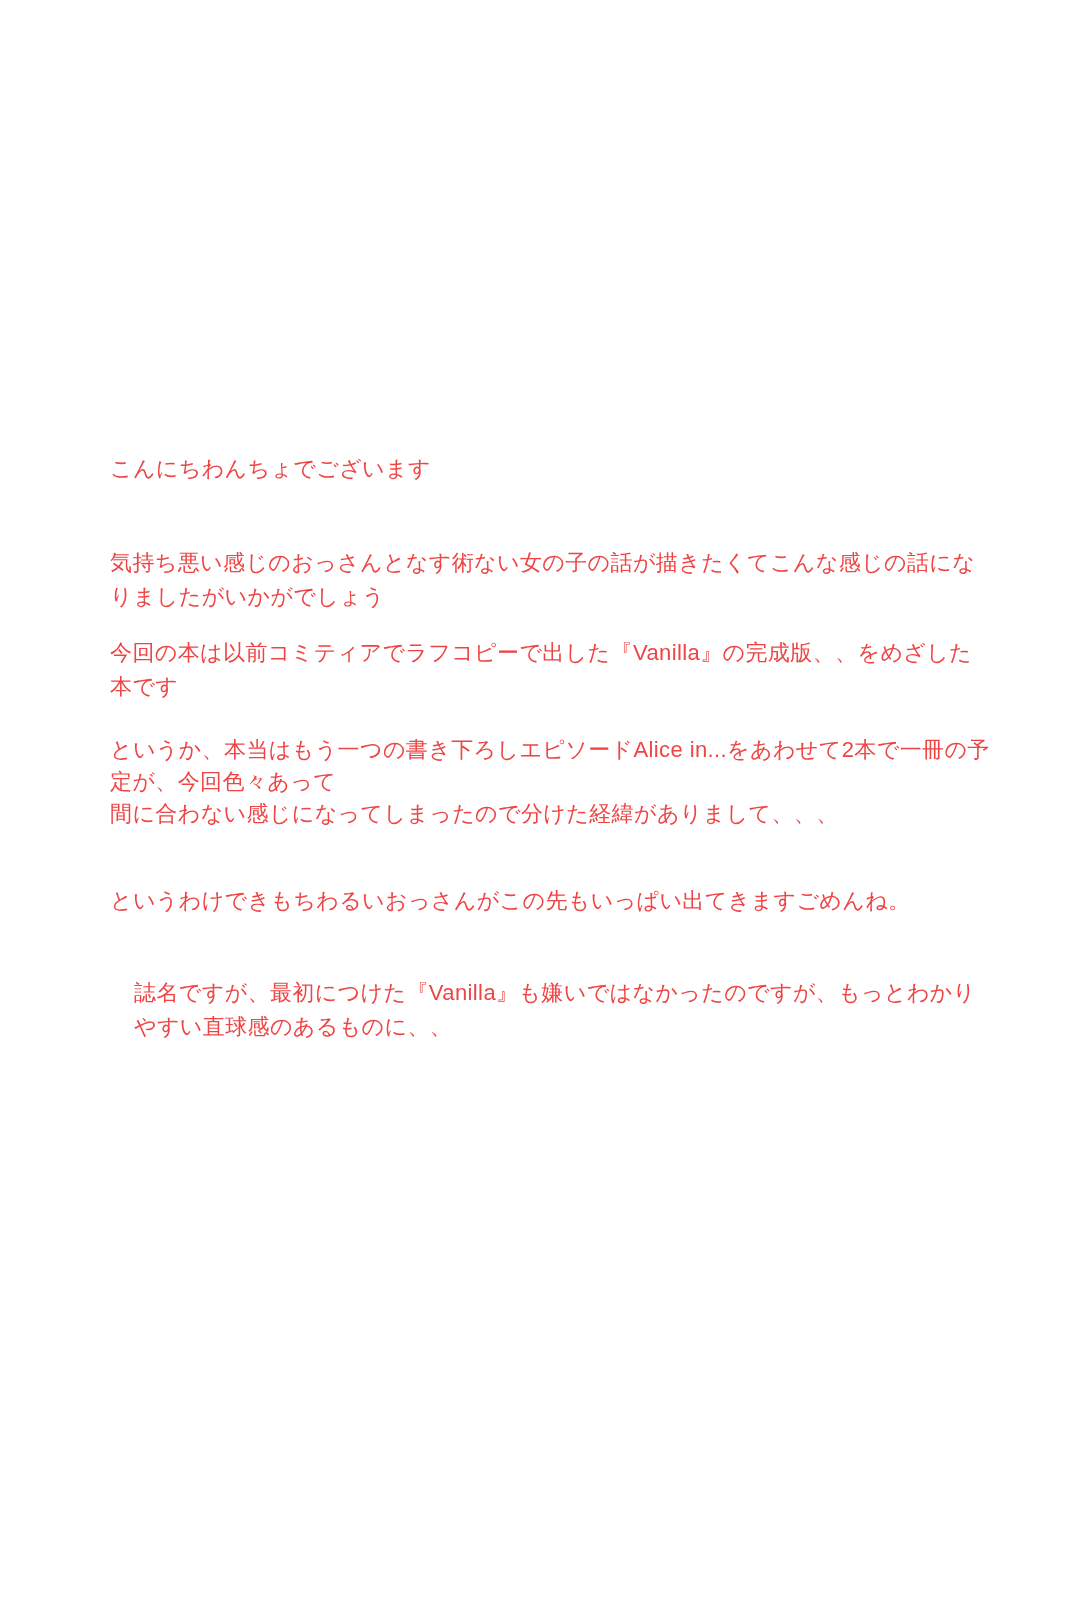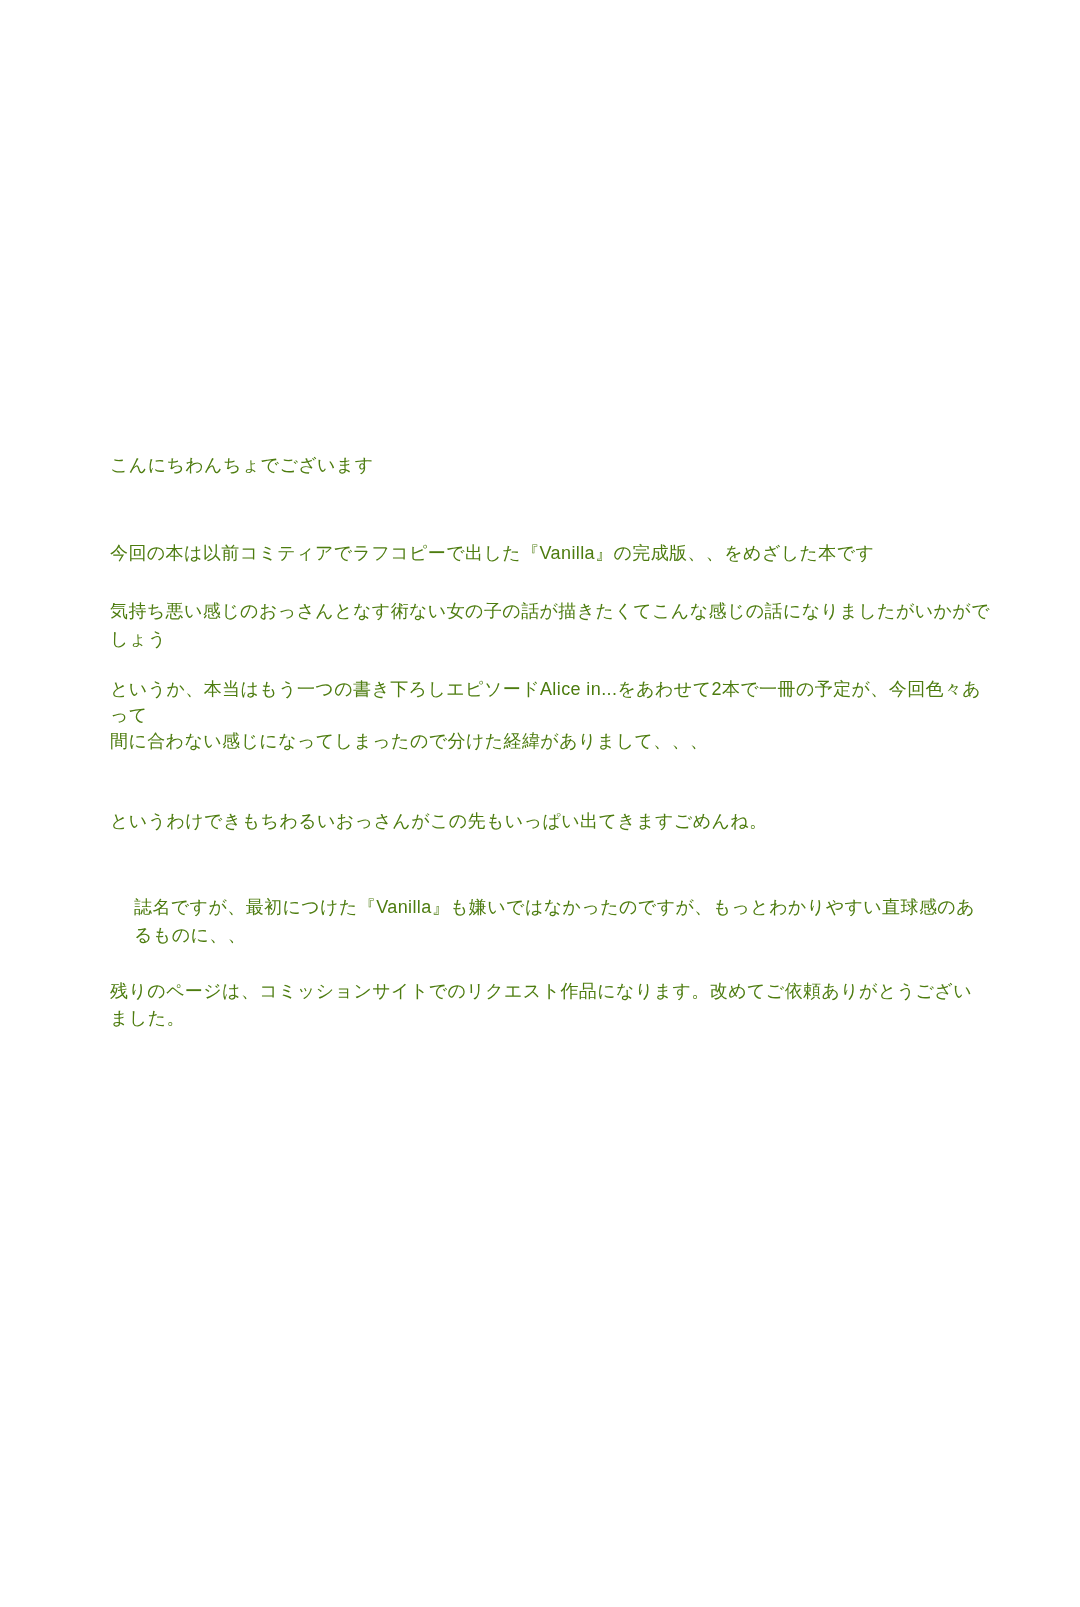--- a/index.html
+++ b/index.html
@@ -20,43 +20,42 @@
     inset: 0;
     background: #ffffff;
   }
   .afterword {
     position: absolute;
     left: 110px;
     top: 452px;
     width: 880px;
   }
   .para {
-    font-size: 18px;
+    font-size: 22px;
     line-height: 1.55;
     letter-spacing: 0.4px;
-    color: #4d7c0f;
+    color: #ef4444;
     margin: 0;
     white-space: pre-wrap;
   }
   .greeting { margin-bottom: 60px; }
   .p1 { margin-bottom: 30px; }
   .p2 { margin-bottom: 22px; }
   .p3 { margin-bottom: 54px; line-height: 1.45; }
   .p4 { margin-bottom: 58px; }
   .p5 { margin-bottom: 28px; margin-left: 24px; }
   .p6 { margin-bottom: 66px; }
   .p7 { margin-bottom: 0; }
 </style>
 </head>
 <body>
 
 <div class="page">
   <div class="afterword">
     <p class="para greeting">こんにちわんちょでございます</p>
+    <p class="para p2">気持ち悪い感じのおっさんとなす術ない女の子の話が描きたくてこんな感じの話になりましたがいかがでしょう</p>
     <p class="para p1">今回の本は以前コミティアでラフコピーで出した『Vanilla』の完成版、、をめざした本です</p>
-    <p class="para p2">気持ち悪い感じのおっさんとなす術ない女の子の話が描きたくてこんな感じの話になりましたがいかがでしょう</p>
     <p class="para p3">というか、本当はもう一つの書き下ろしエピソードAlice in...をあわせて2本で一冊の予定が、今回色々あって
 間に合わない感じになってしまったので分けた経緯がありまして、、、</p>
     <p class="para p4">というわけできもちわるいおっさんがこの先もいっぱい出てきますごめんね。</p>
     <p class="para p5">誌名ですが、最初につけた『Vanilla』も嫌いではなかったのですが、もっとわかりやすい直球感のあるものに、、</p>
-    <p class="para p7">残りのページは、コミッションサイトでのリクエスト作品になります。改めてご依頼ありがとうございました。</p>
   </div>
 </div>
 
 </body></html>

